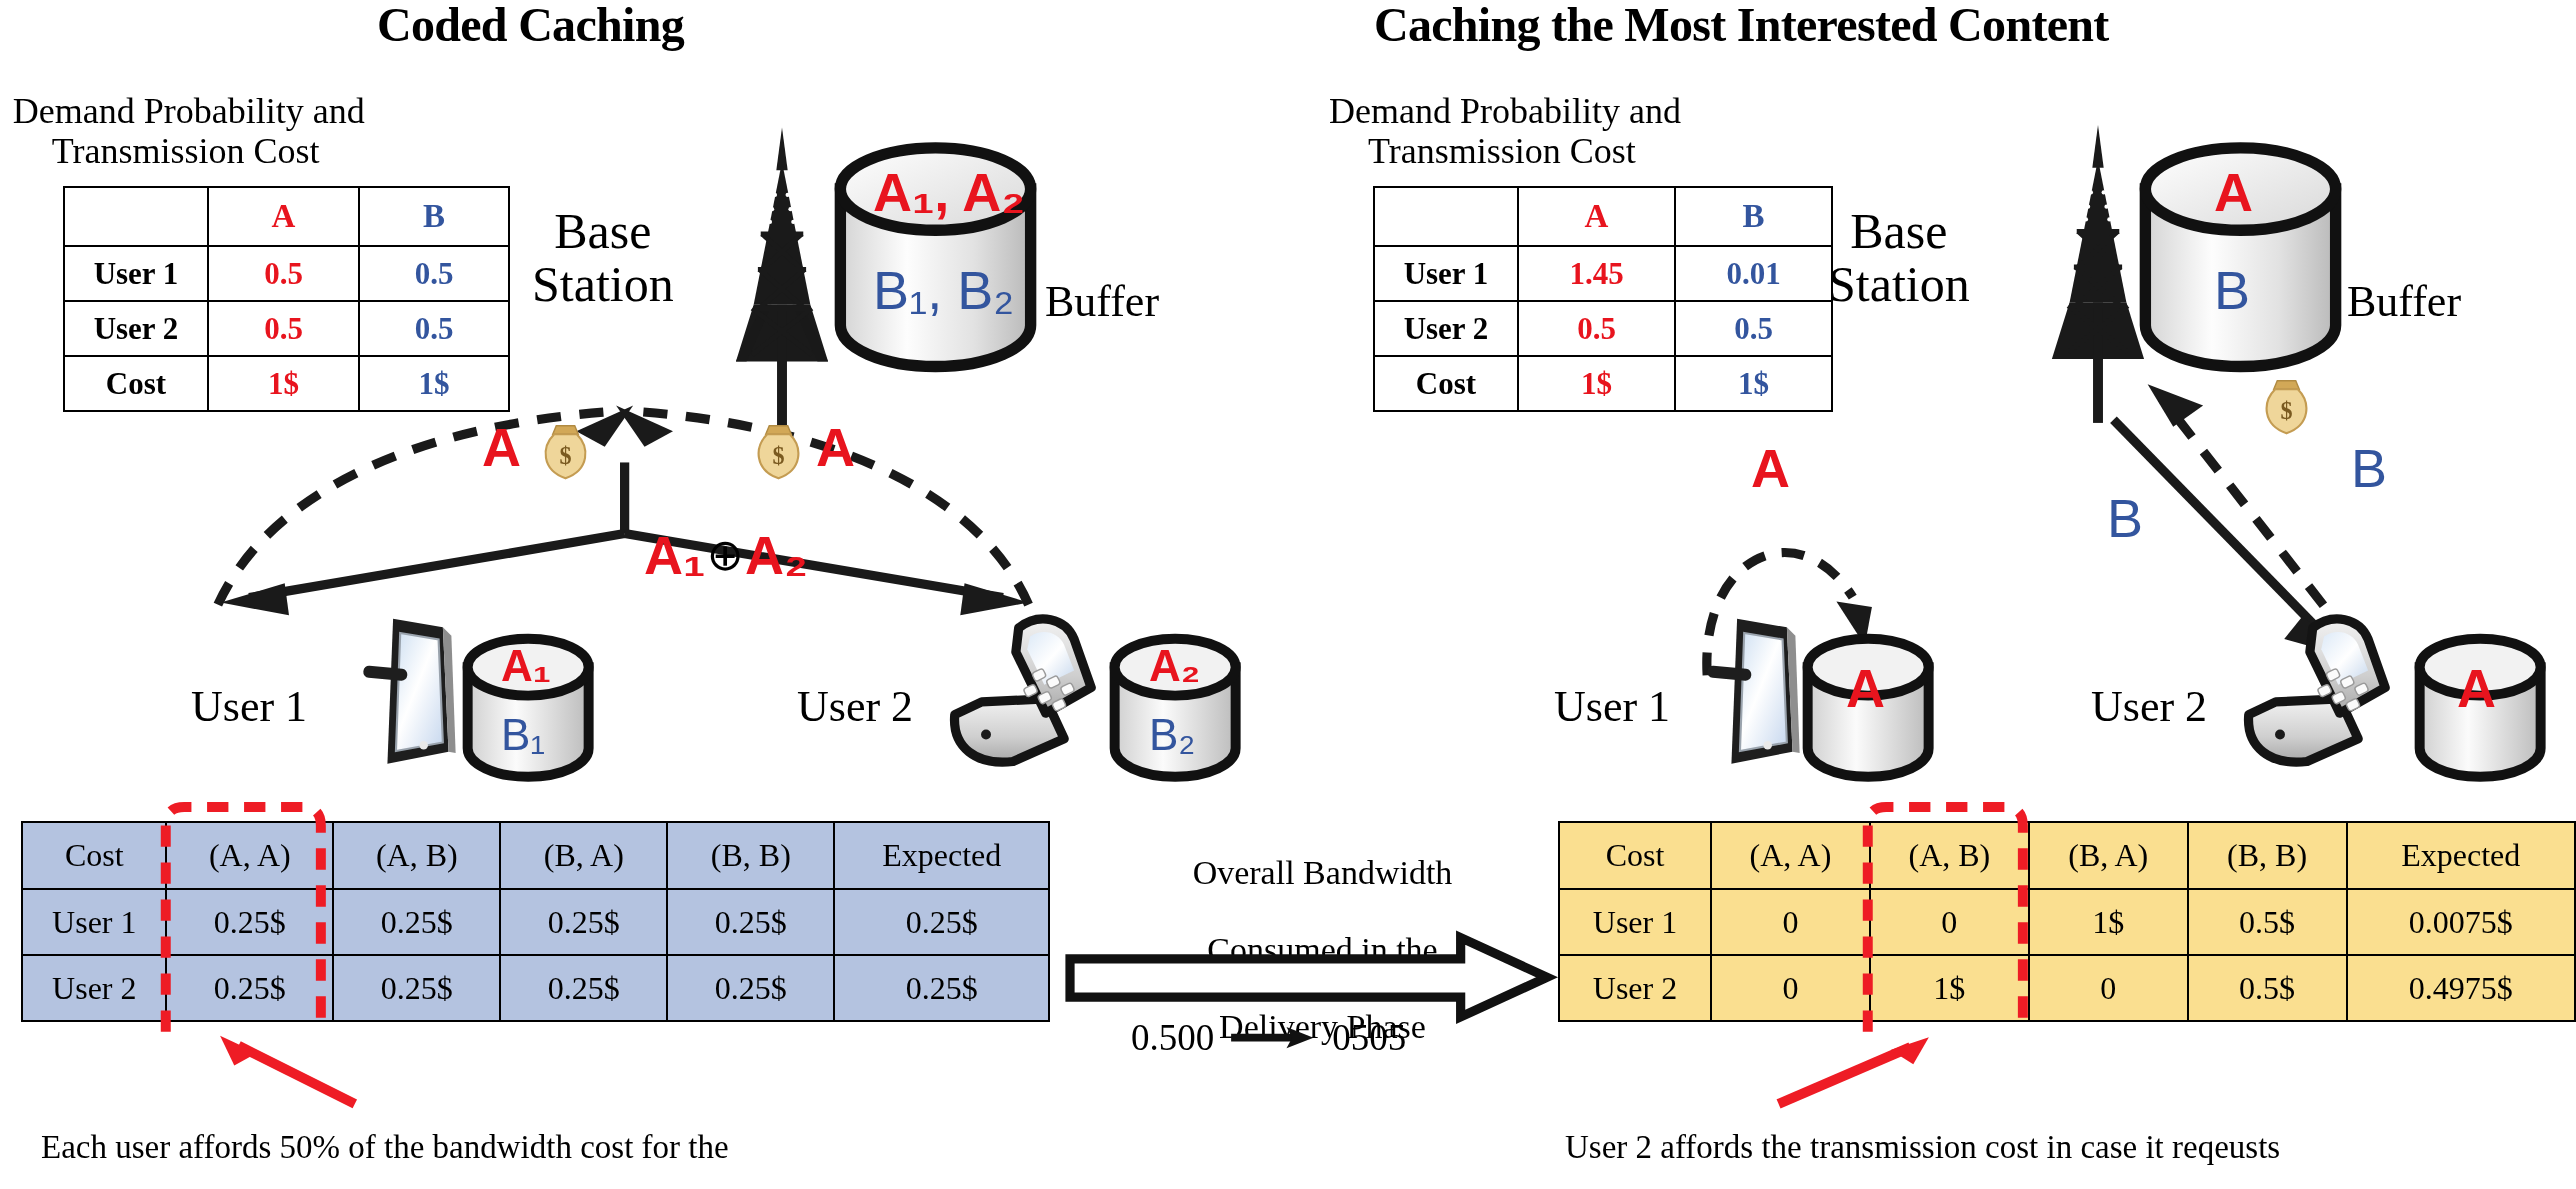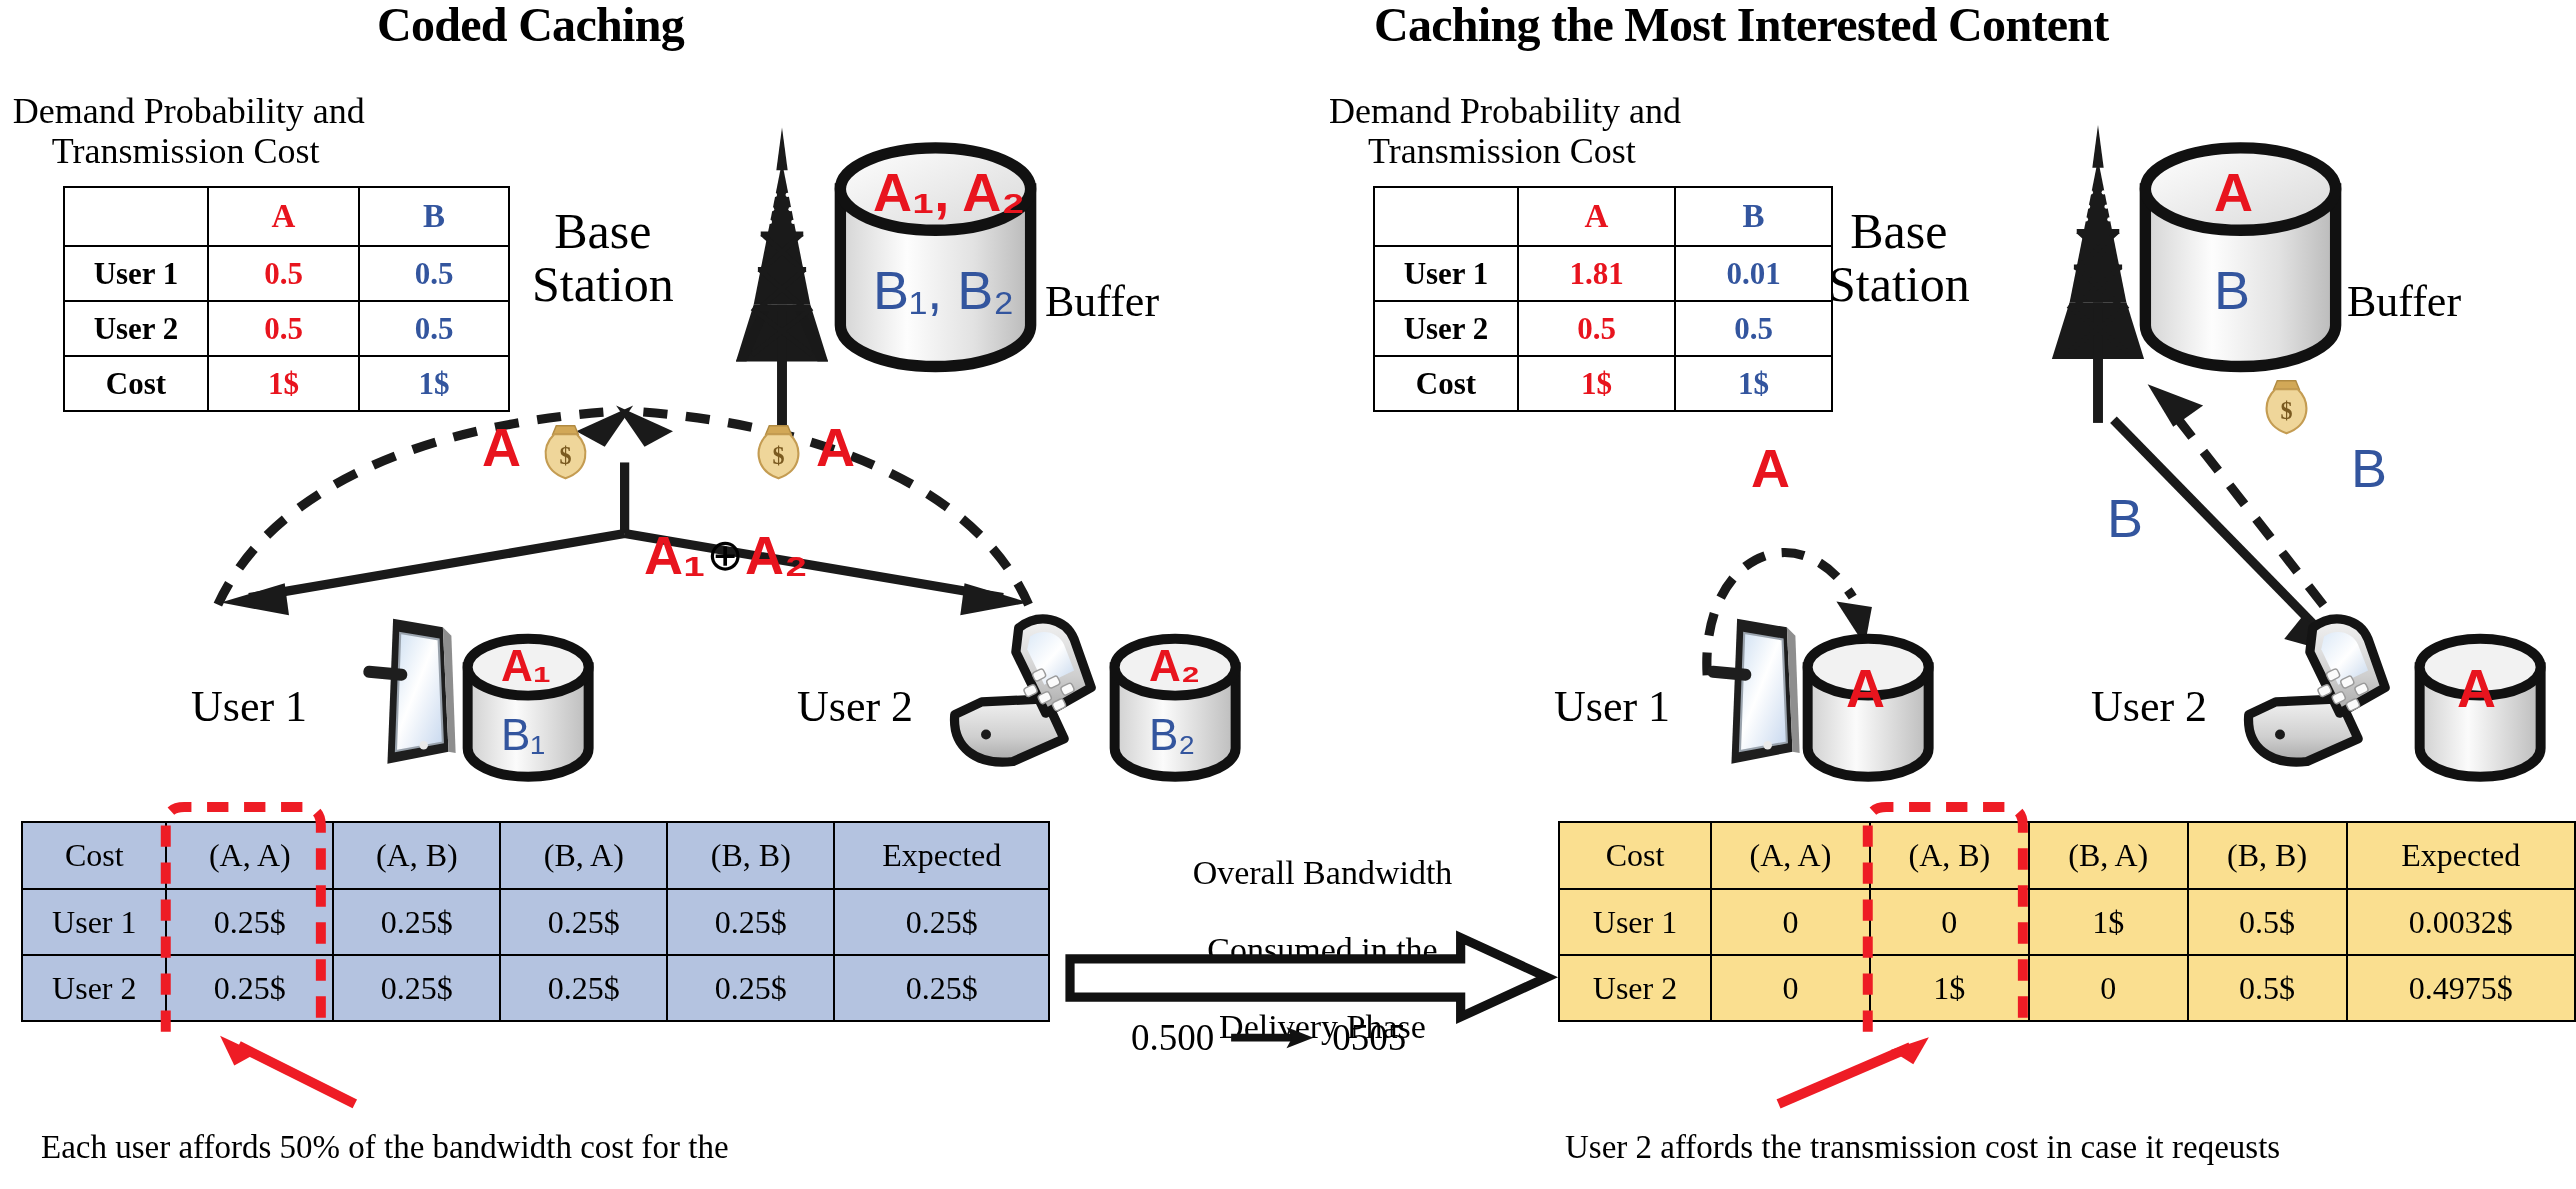--- a/index.html
+++ b/index.html
@@ -288,21 +288,21 @@
 
 <table class="demand abs" style="left:1373px;top:186px;">
   <tbody>
       <tr>
     <td style="width:142px;height:57px;"></td>
     <td class="hdr red" style="width:155px;">A</td>
     <td class="hdr blue" style="width:155px;">B</td>
   </tr>
   <tr>
     <td style="height:53px;">User 1</td>
-    <td class="red">1.81</td>
+    <td class="red">1.45</td>
     <td class="blue">0.01</td>
   </tr>
   <tr>
     <td style="height:53px;">User 2</td>
     <td class="red">0.5</td>
     <td class="blue">0.5</td>
   </tr>
   <tr>
     <td style="height:53px;">Cost</td>
     <td class="red">1$</td>
@@ -414,21 +414,21 @@
     <td style="width:158px;">(B, A)</td>
     <td style="width:158px;">(B, B)</td>
     <td style="width:228px;">Expected</td>
   </tr>
   <tr>
     <td style="height:64px;">User 1</td>
     <td>0</td>
     <td>0</td>
     <td>1$</td>
     <td>0.5$</td>
-    <td>0.0032$</td>
+    <td>0.0075$</td>
   </tr>
   <tr>
     <td style="height:64px;">User 2</td>
     <td>0</td>
     <td>1$</td>
     <td>0</td>
     <td>0.5$</td>
     <td>0.4975$</td>
   </tr>
 </tbody>

